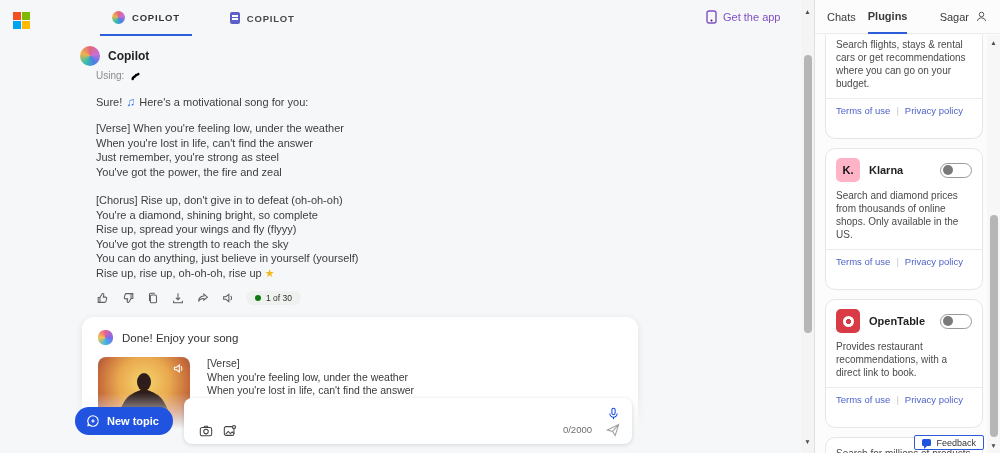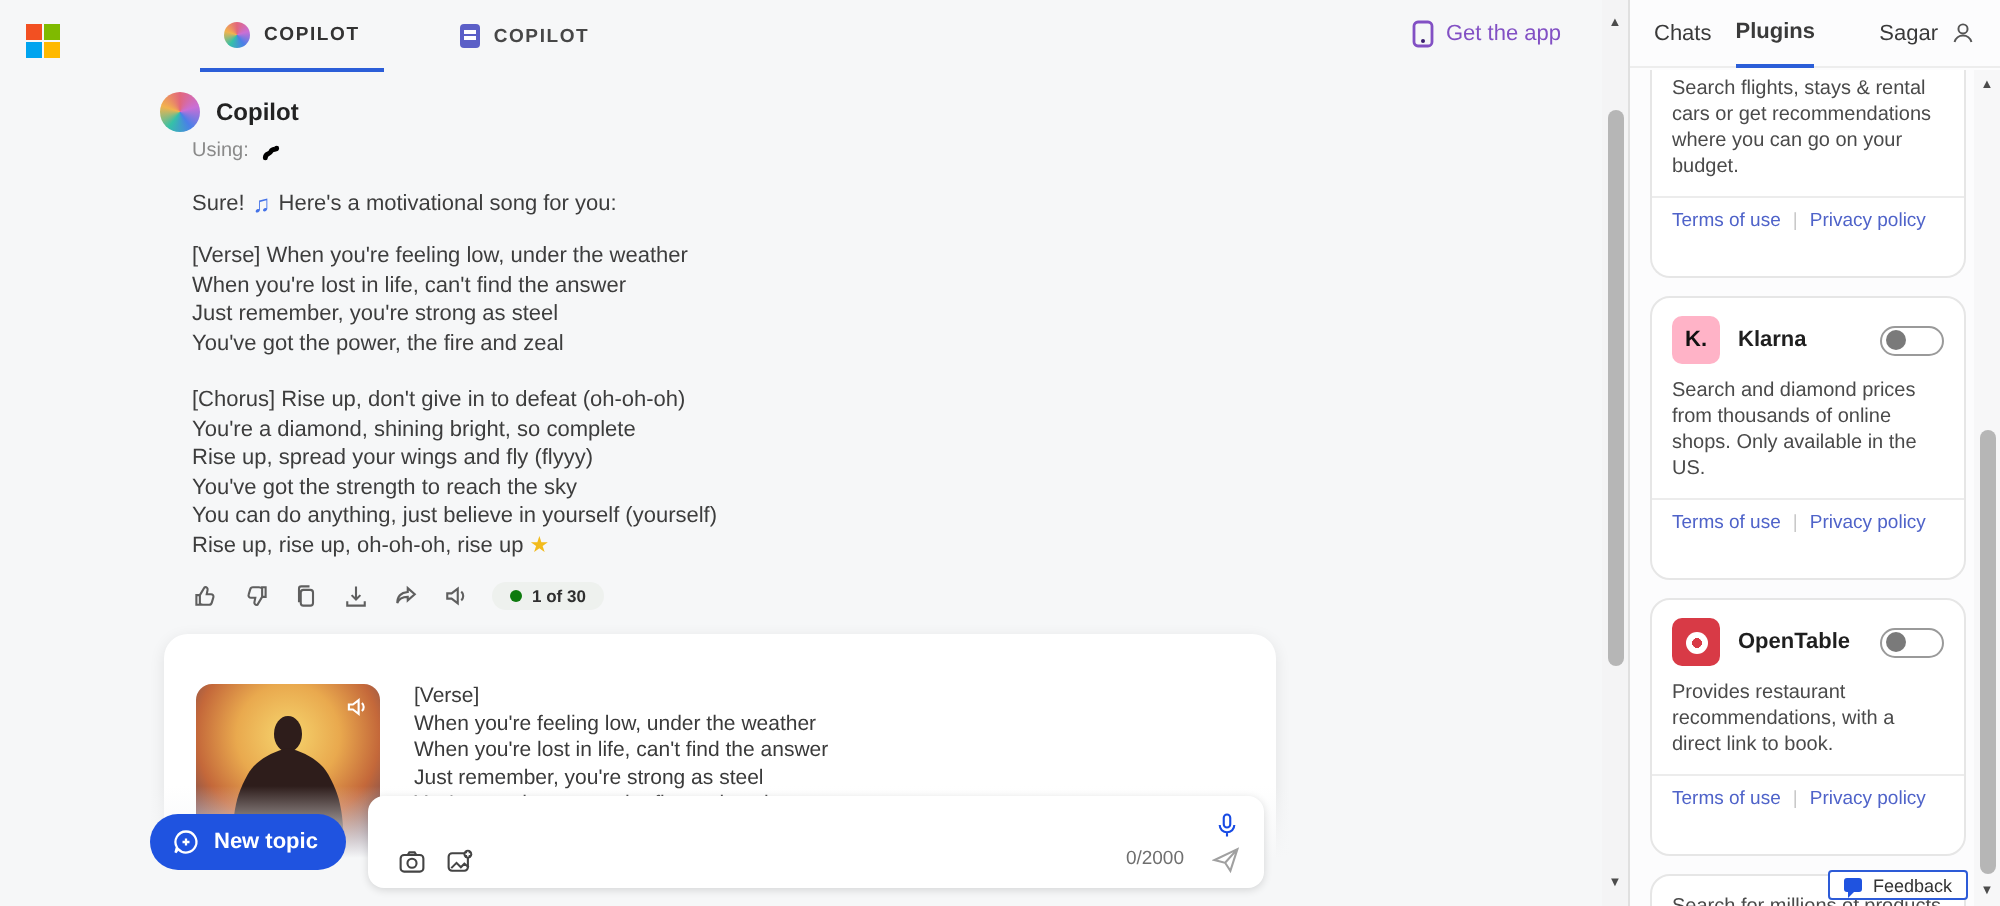--- a/index.html
+++ b/index.html
@@ -24,21 +24,21 @@
   .avatar { width:20px; height:20px; border-radius:50%; background:conic-gradient(#e2667c,#c96fd6,#4a7fe8,#35c1a8,#f2b34e,#e2667c); }
   .bot-name { font-size:12px; font-weight:700; color:#222; }
   .msg { margin-left:16px; font-size:11px; color:#3d3d3d; line-height:14.5px; }
   .using-row { display:flex; align-items:center; gap:5px; margin-top:3px; color:#8a8a8a; font-size:10px; }
   .intro-row { margin-top:11px; display:flex; gap:4px; align-items:flex-start; }
   .note-glyph { color:#4472e8; font-size:12px; }
   .preline { white-space:pre-line; }
   .mt12 { margin-top:12px; }
   .mt14 { margin-top:14px; }
   .star-glyph { color:#f2bb1d; font-size:11px; }
-  .actions { margin-left:16px; margin-top:11px; display:flex; align-items:center; gap:11px;font-weight:bold; }
+  .actions { margin-left:16px; margin-top:11px; display:flex; align-items:center; gap:11px; }
   .act { width:14px; height:14px; color:#5f5f5f; cursor:pointer; }
   .act svg { width:14px; height:14px; stroke:#5f5f5f; fill:none; stroke-width:1.2; }
   .turn-pill { display:flex; align-items:center; gap:5px; background:#eef1ee; border-radius:9px; padding:2px 9px; font-size:8.5px; color:#2f2f2f; }
   .green-dot { width:6px; height:6px; border-radius:50%; background:#0e7a0e; }
 
   
   .song-card { margin:12px 0 0 2px; width:556px; height:132px; overflow:hidden; background:#fff; border-radius:12px; box-shadow:0 2px 8px rgba(0,0,0,.09); padding:13px 16px 0; }
   .sc-head { display:flex; align-items:center; gap:9px; }
   .celebration { width:15px; height:15px; border-radius:45%; background:conic-gradient(#e85d9b,#7a6cf0,#3db7e4,#f5c24b,#e85d9b); }
   .sc-title { font-size:11.5px; color:#333; }
@@ -182,20 +182,24 @@
       <span class="act"><svg viewBox="0 0 16 16">
             <path d="M3 6.5h2.5L9 3.8v8.4L5.5 9.5H3z M11 5.5c1.5 1.3 1.5 3.7 0 5"></path>
           </svg></span>
       <span class="turn-pill">
         <span class="green-dot"></span>
         <span>1 of 30</span>
       </span>
     </div>
 
     <div class="song-card">
+      <div class="sc-head">
+        <span class="celebration"></span>
+        <span class="sc-title">Done! Enjoy your song</span>
+      </div>
       <div class="sc-body">
         <div class="album">
           <svg width="92" height="92" viewBox="0 0 92 92">
             <defs>
               <radialGradient id="sky" cx="50%" cy="28%" r="80%">
                 <stop offset="0%" stop-color="#f6d56e"></stop>
                 <stop offset="35%" stop-color="#e9a94e"></stop>
                 <stop offset="62%" stop-color="#c4683a"></stop>
                 <stop offset="85%" stop-color="#6a4a56"></stop>
                 <stop offset="100%" stop-color="#4a4668"></stop>

